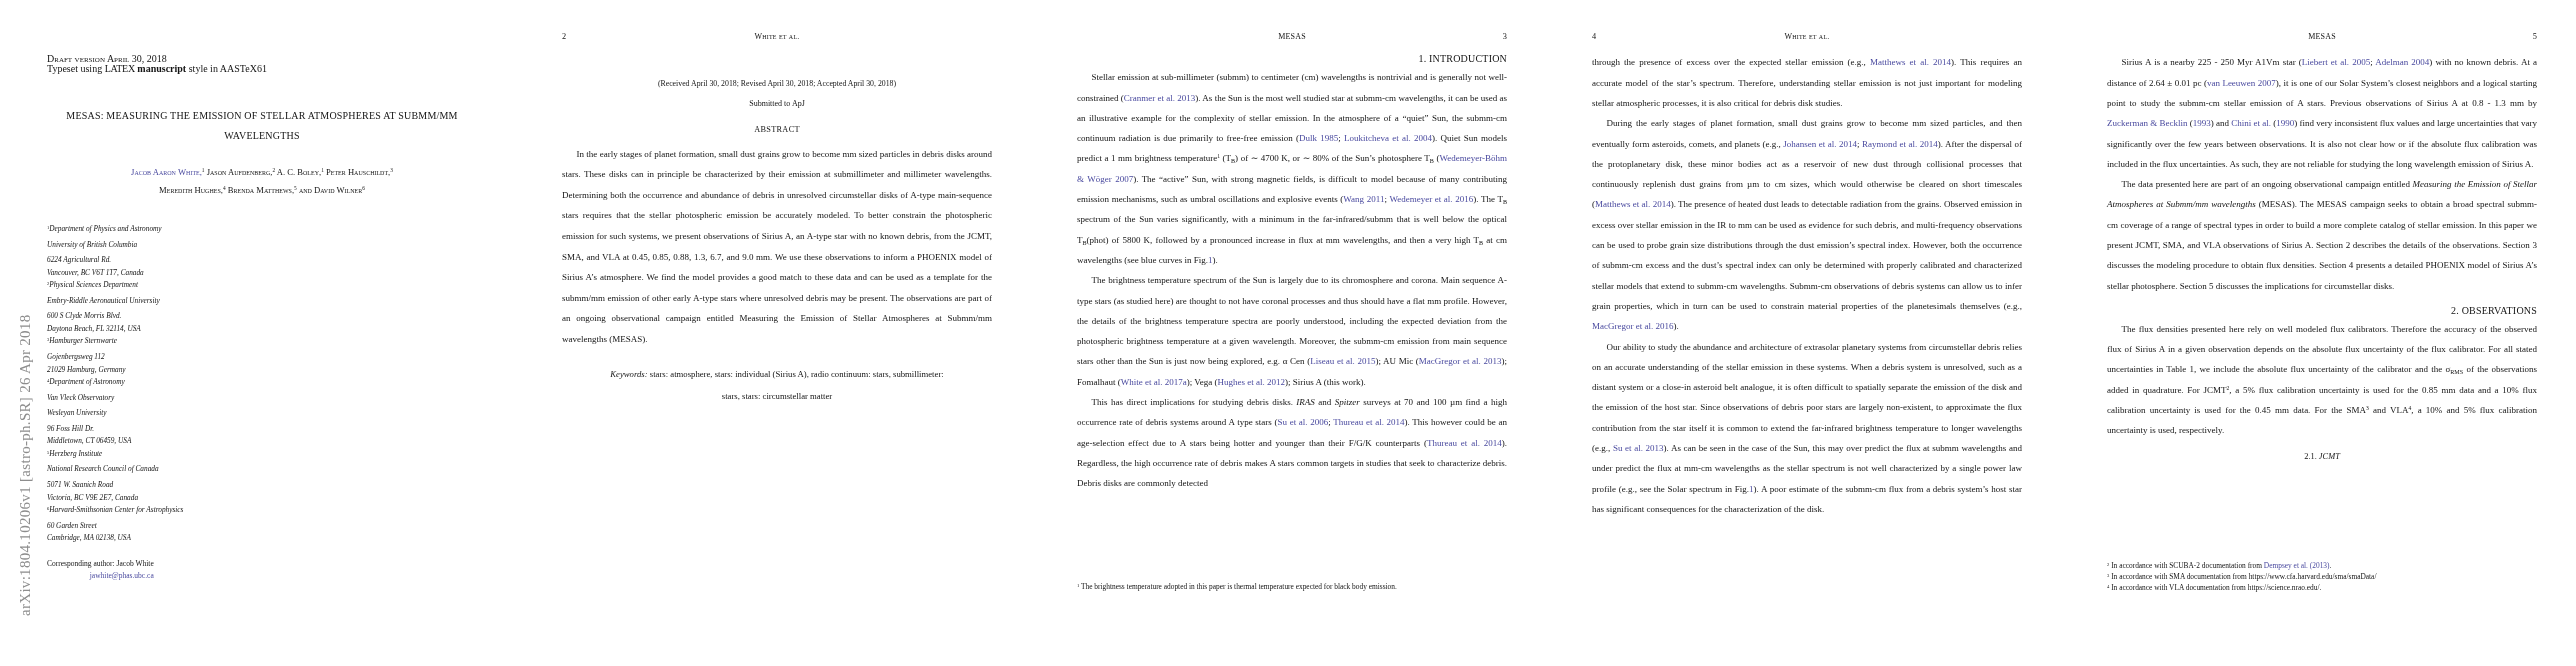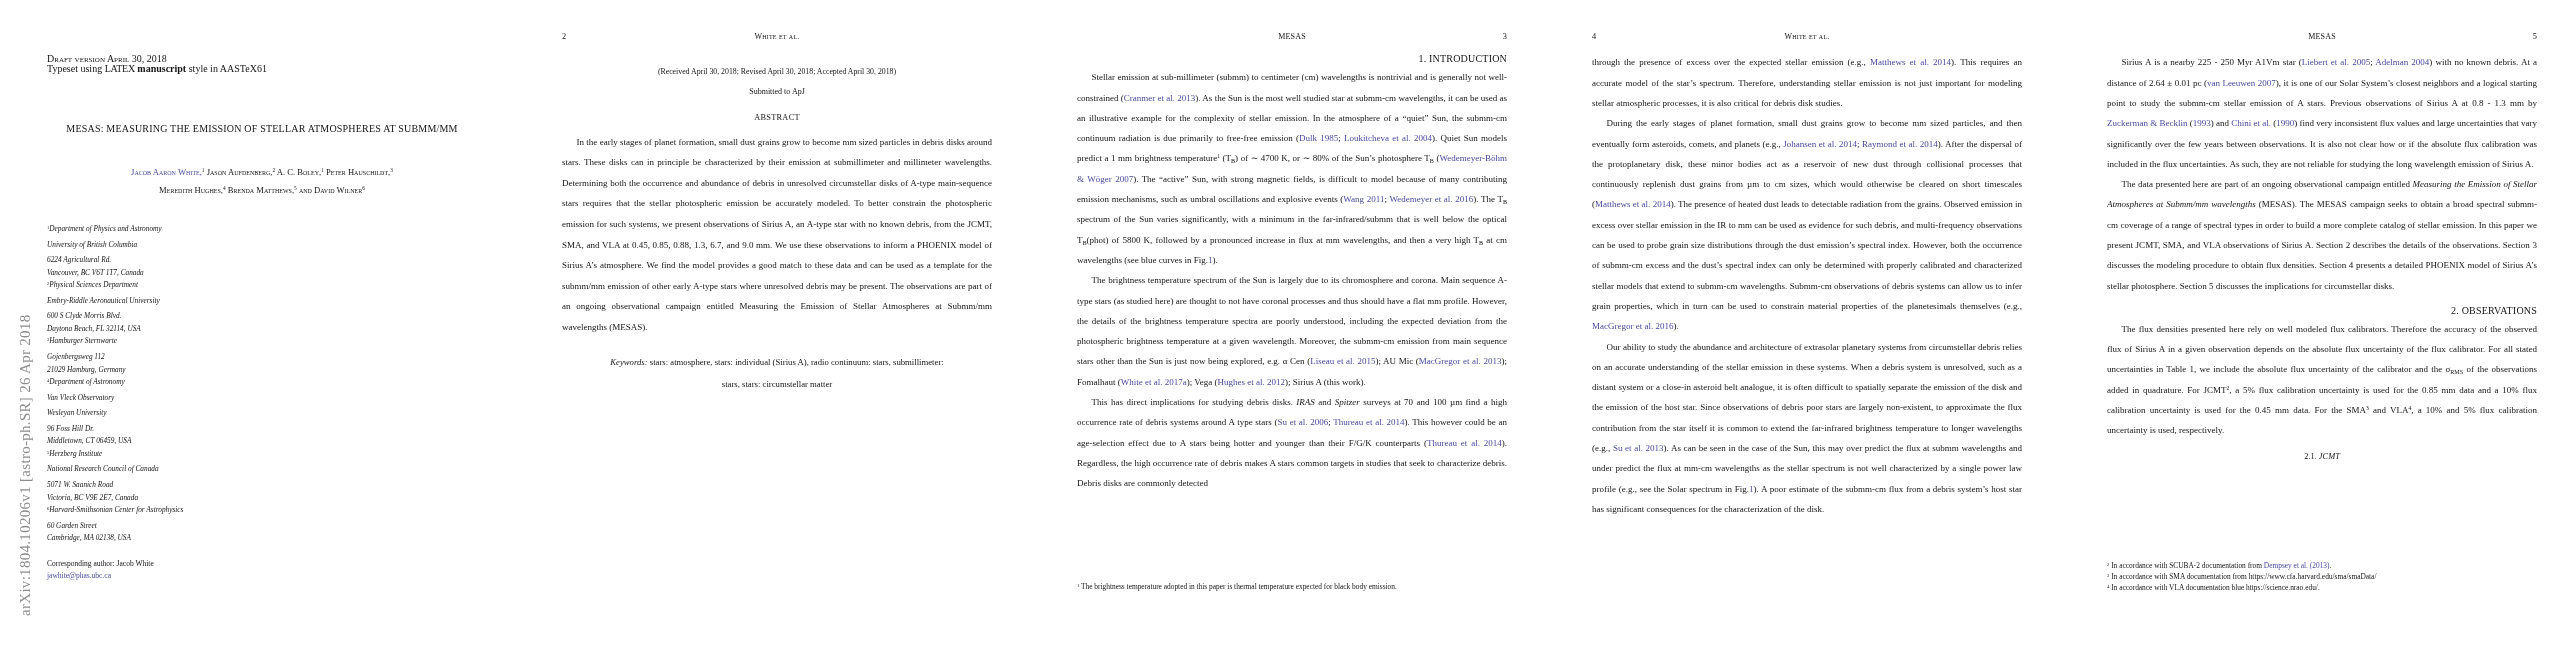--- a/index.html
+++ b/index.html
@@ -30,34 +30,34 @@
   .sg-latex { letter-spacing:-0.3px; }
   .sg-sup { font-size:0.62em; vertical-align:0.5em; line-height:0; }
   .sg-sub { font-size:0.68em; vertical-align:-0.25em; line-height:0; }
 
   
   .arxiv-sidebar { position:absolute; left:16.7px; top:616px; transform:rotate(-90deg);
                    transform-origin:0 0; white-space:nowrap; color:var(--sidebar);
                    font-size:15px; letter-spacing:0.3px; }
   .p1-draft { position:absolute; left:47px; top:54px; font-size:10px; line-height:10px; }
   .p1-draft-line1 { font-variant:small-caps; }
-  .p1-title { position:absolute; left:47px; right:38px; top:119px; text-align:center;
+  .p1-title { position:absolute; left:47px; right:38px; top:106px; text-align:center;
               font-size:10px; line-height:19.5px; letter-spacing:0.2px; }
   .p1-authors { position:absolute; left:47px; right:38px; top:163px; text-align:center;
                 font-variant:small-caps; font-size:8.6px; line-height:18.3px; }
   .p1-authors .sg-sup { font-variant:normal; }
   .p1-affs { position:absolute; left:47px; top:221px; font-size:7.3px; font-style:italic; }
   .aff-line { line-height:15.6px; }
   .aff-line.tight { line-height:9.4px; }
   .aff-line .sg-sup { font-style:normal; }
   .p1-corr { position:absolute; left:47px; top:558px; font-size:7.5px; line-height:11.7px; }
-  .email-link { color:var(--link); }
+  .email-link { color:var(--link);text-align:right; }
 
   
-  .received { margin-top:24px; text-align:center; font-size:7.8px; }
+  .received { margin-top:36px; text-align:center; font-size:7.8px; }
   .submitted { margin-top:11px; text-align:center; font-size:8px; }
   .abstract-heading { margin-top:16.7px; text-align:center; font-size:8.3px; letter-spacing:0.3px; }
   .abstract { margin-top:10px; font-size:9px; line-height:20.6px; text-align:justify;
               text-indent:14.5px; }
   .keywords { margin:13.3px auto 0 auto; width:82%; text-align:center; font-size:8.7px;
               line-height:22px; }
 
   
   .sec-intro { margin-top:10px; }
   .first-par { margin-top:3.3px; }
@@ -79,20 +79,21 @@
 <div class="spread">
 
   <div class="page">
     <div class="arxiv-sidebar">arXiv:1804.10206v1  [astro-ph.SR]  26 Apr 2018</div>
     <div class="p1-draft">
       <div class="p1-draft-line1">Draft version April 30, 2018</div>
       <div class="p1-draft-line2"><span>Typeset using </span><span class="sg-latex">LATEX</span><span> </span><span class="sg-b">manuscript</span><span> style in AASTeX61</span></div>
     </div>
     <div class="p1-title">
       <div>MESAS: MEASURING THE EMISSION OF STELLAR ATMOSPHERES AT SUBMM/MM</div>
+      <div>WAVELENGTHS</div>
     </div>
     <div class="p1-authors">
       <div><span class="sg-ca">Jacob Aaron White,</span><span class="sg-sup">1</span><span> Jason Aufdenberg,</span><span class="sg-sup">2</span><span> A. C. Boley,</span><span class="sg-sup">1</span><span> Peter Hauschildt,</span><span class="sg-sup">3</span></div>
       <div><span>Meredith Hughes,</span><span class="sg-sup">4</span><span> Brenda Matthews,</span><span class="sg-sup">5</span><span> and David Wilner</span><span class="sg-sup">6</span></div>
     </div>
     <div class="p1-affs">
       <div class="aff-line"><span class="sg-sup">1</span><span>Department of Physics and Astronomy</span></div>
       <div class="aff-line"><span>University of British Columbia</span></div>
       <div class="aff-line"><span>6224 Agricultural Rd.</span></div>
       <div class="aff-line tight"><span>Vancouver, BC V6T 1T7, Canada</span></div>
@@ -164,18 +165,18 @@
       <span class="pg-num right">5</span>
     </div>
     <p class="bodypar cont-par"><span>Sirius A is a nearby 225 - 250 Myr A1Vm star (</span><span class="sg-c">Liebert et al. 2005</span><span>; </span><span class="sg-c">Adelman 2004</span><span>) with no known debris.  At a distance of 2.64 ± 0.01 pc (</span><span class="sg-c">van Leeuwen 2007</span><span>), it is one of our Solar System’s closest neighbors and a logical starting point to study the submm-cm stellar emission of A stars.  Previous observations of Sirius A at 0.8 - 1.3 mm by </span><span class="sg-c">Zuckerman &amp; Becklin</span><span> (</span><span class="sg-c">1993</span><span>) and </span><span class="sg-c">Chini et al.</span><span> (</span><span class="sg-c">1990</span><span>) find very inconsistent flux values and large uncertainties that vary significantly over the few years between observations. It is also not clear how or if the absolute flux calibration was included in the flux uncertainties.  As such, they are not reliable for studying the long wavelength emission of Sirius A.</span></p>
     <p class="bodypar"><span>The data presented here are part of an ongoing observational campaign entitled </span><span class="sg-i">Measuring the Emission of Stellar Atmospheres at Submm/mm wavelengths</span><span> (MESAS). The MESAS campaign seeks to obtain a broad spectral submm-cm coverage of a range of spectral types in order to build a more complete catalog of stellar emission.  In this paper we present JCMT, SMA, and VLA observations of Sirius A. Section 2 describes the details of the observations.  Section 3 discusses the modeling procedure to obtain flux densities.  Section 4 presents a detailed PHOENIX model of Sirius A’s stellar photosphere. Section 5 discusses the implications for circumstellar disks.</span></p>
     <div class="section-heading sec-obs">2. OBSERVATIONS</div>
     <p class="bodypar par-after-sec"><span>The flux densities presented here rely on well modeled flux calibrators.  Therefore the accuracy of the observed flux of Sirius A in a given observation depends on the absolute flux uncertainty of the flux calibrator.  For all stated uncertainties in Table 1, we include the absolute flux uncertainty of the calibrator and the σ</span><span class="sg-sub">RMS</span><span> of the observations added in quadrature. For JCMT</span><span class="sg-sup">2</span><span>, a 5% flux calibration uncertainty is used for the 0.85 mm data and a 10% flux calibration uncertainty is used for the 0.45 mm data. For the SMA</span><span class="sg-sup">3</span><span> and VLA</span><span class="sg-sup">4</span><span>, a 10% and 5% flux calibration uncertainty is used, respectively.</span></p>
     <div class="subsection-heading subsec"><span>2.1.  </span><span class="sg-i">JCMT</span></div>
     <div class="footnote-block fn-p5">
       <p class="footnote-line"><span class="sg-sup">2</span><span> In accordance with SCUBA-2 documentation from </span><span class="sg-c">Dempsey et al. (2013)</span><span>.</span></p>
       <p class="footnote-line"><span class="sg-sup">3</span><span> In accordance with SMA documentation from https://www.cfa.harvard.edu/sma/smaData/</span></p>
-      <p class="footnote-line"><span class="sg-sup">4</span><span> In accordance with VLA documentation blue https://science.nrao.edu/.</span></p>
+      <p class="footnote-line"><span class="sg-sup">4</span><span> In accordance with VLA documentation from https://science.nrao.edu/.</span></p>
     </div>
   </div>
 
 </div>
 
 
 </body></html>

